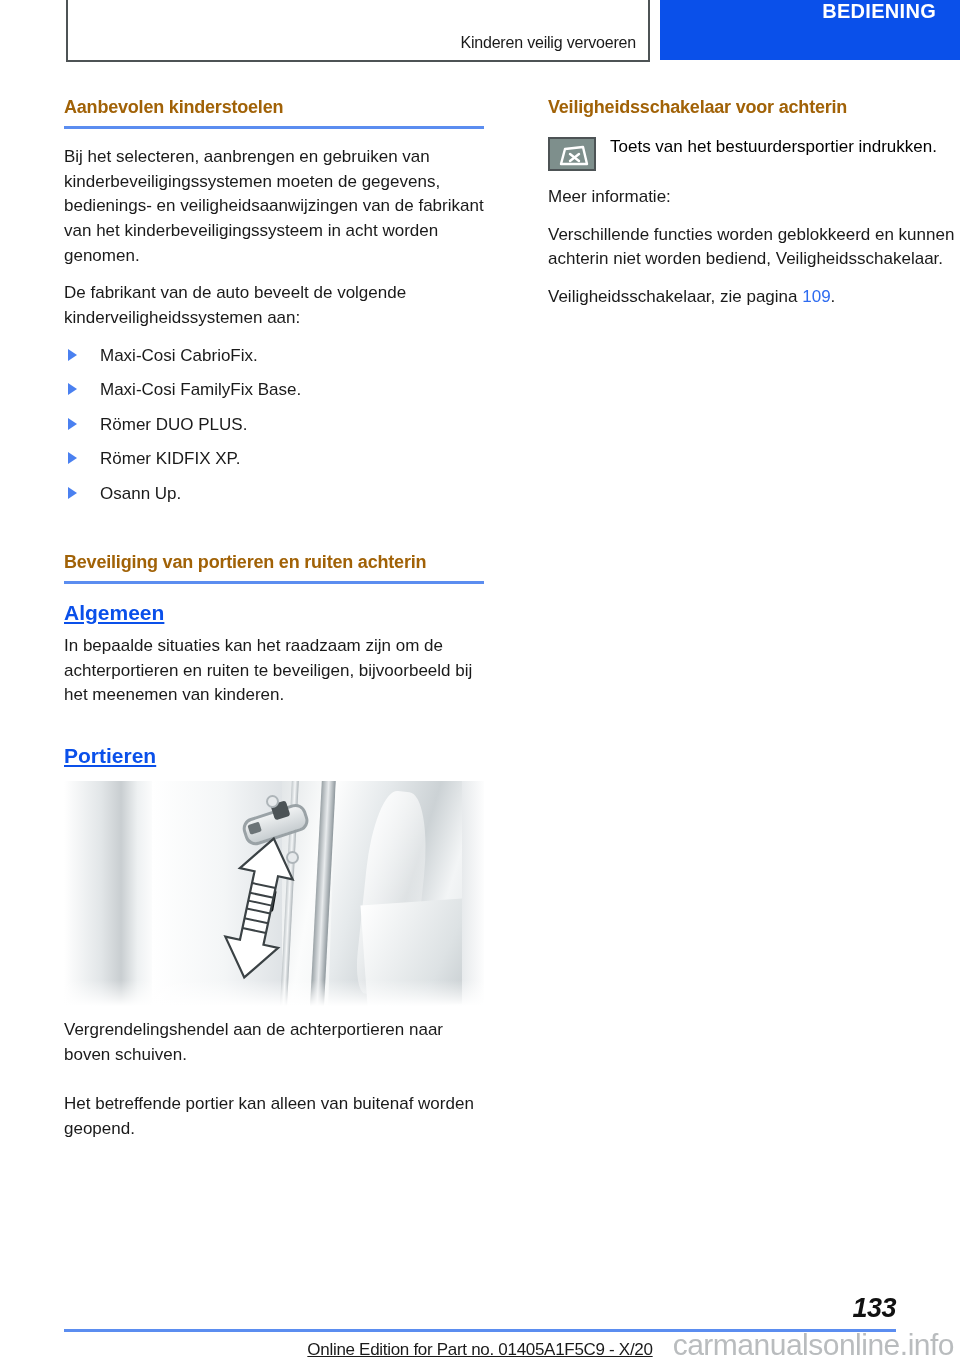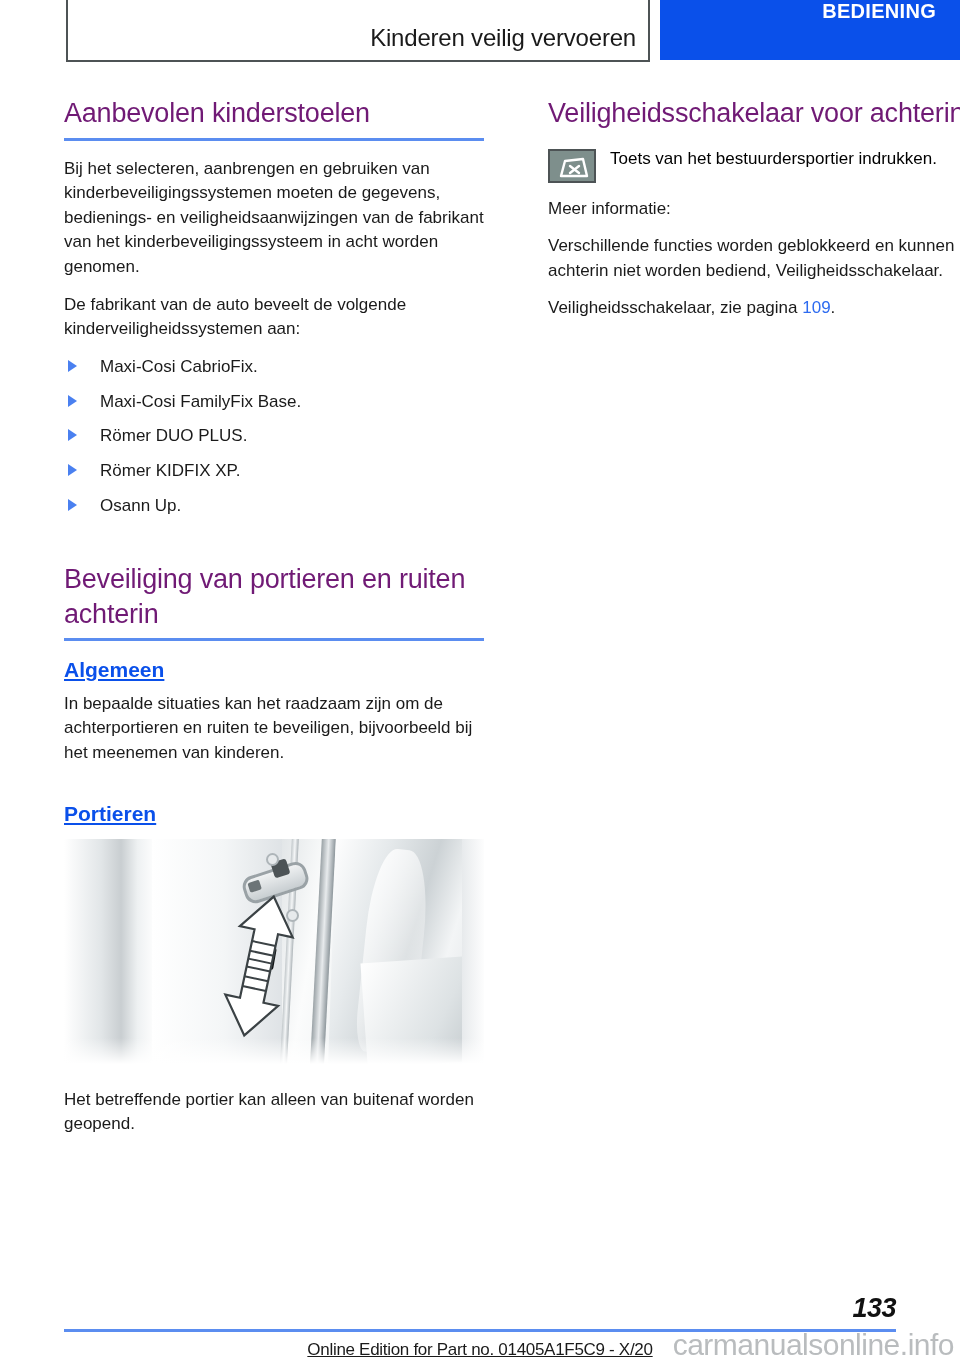--- a/index.html
+++ b/index.html
@@ -33,21 +33,21 @@
     border: 2px solid #4d5355;
     border-top: none;
     background: #ffffff;
     box-sizing: border-box;
     display: flex;
     align-items: flex-end;
     justify-content: flex-end;
     padding: 0 12px 8px 0;
   }
   .header-chapter-text {
-    font-size: 24px;
+    font-size: 16px;
     color: #1a1a1a;
     letter-spacing: -0.2px;
     white-space: nowrap;
   }
   .header-section-band {
     position: absolute;
     left: 660px;
     top: 0;
     width: 300px;
     height: 60px;
@@ -75,23 +75,23 @@
   .col {
     position: absolute;
     top: 0;
     width: 420px;
   }
   .col-left { left: 64px; }
   .col-right { left: 512px; margin-left: 36px; }
 
   
   h1.sec-title {
-    font-size: 27px;
-    font-weight: normal;
-    color: #701a75;
+    font-size: 18px;
+    font-weight: bold;
+    color: #a16207;
     margin: 0;
     line-height: 1.28;
     letter-spacing: -0.2px;
   }
   .rule {
     height: 3px;
     background: #5b8df0;
     margin-top: 7px;
     margin-bottom: 16px;
   }
@@ -383,20 +383,21 @@
             <line x1="33" y1="78" x2="57" y2="78"></line>
             <line x1="33" y1="88" x2="57" y2="88"></line>
             <line x1="33" y1="98" x2="57" y2="98"></line>
           </g>
         </svg>
       </div>
       <div class="fade-bottom"></div>
     </div>
 
     <div class="gap-sm"></div>
+    <p class="body">Vergrendelingshendel aan de achterportieren naar boven schuiven.</p>
     <div class="gap-sm"></div>
     <p class="body">Het betreffende portier kan alleen van buitenaf worden geopend.</p>
   </div>
 
   <div class="col col-right">
 
     <h1 class="sec-title">Veiligheidsschakelaar voor achterin</h1>
     <div style="height:12px"></div>
 
     <div class="callout">

